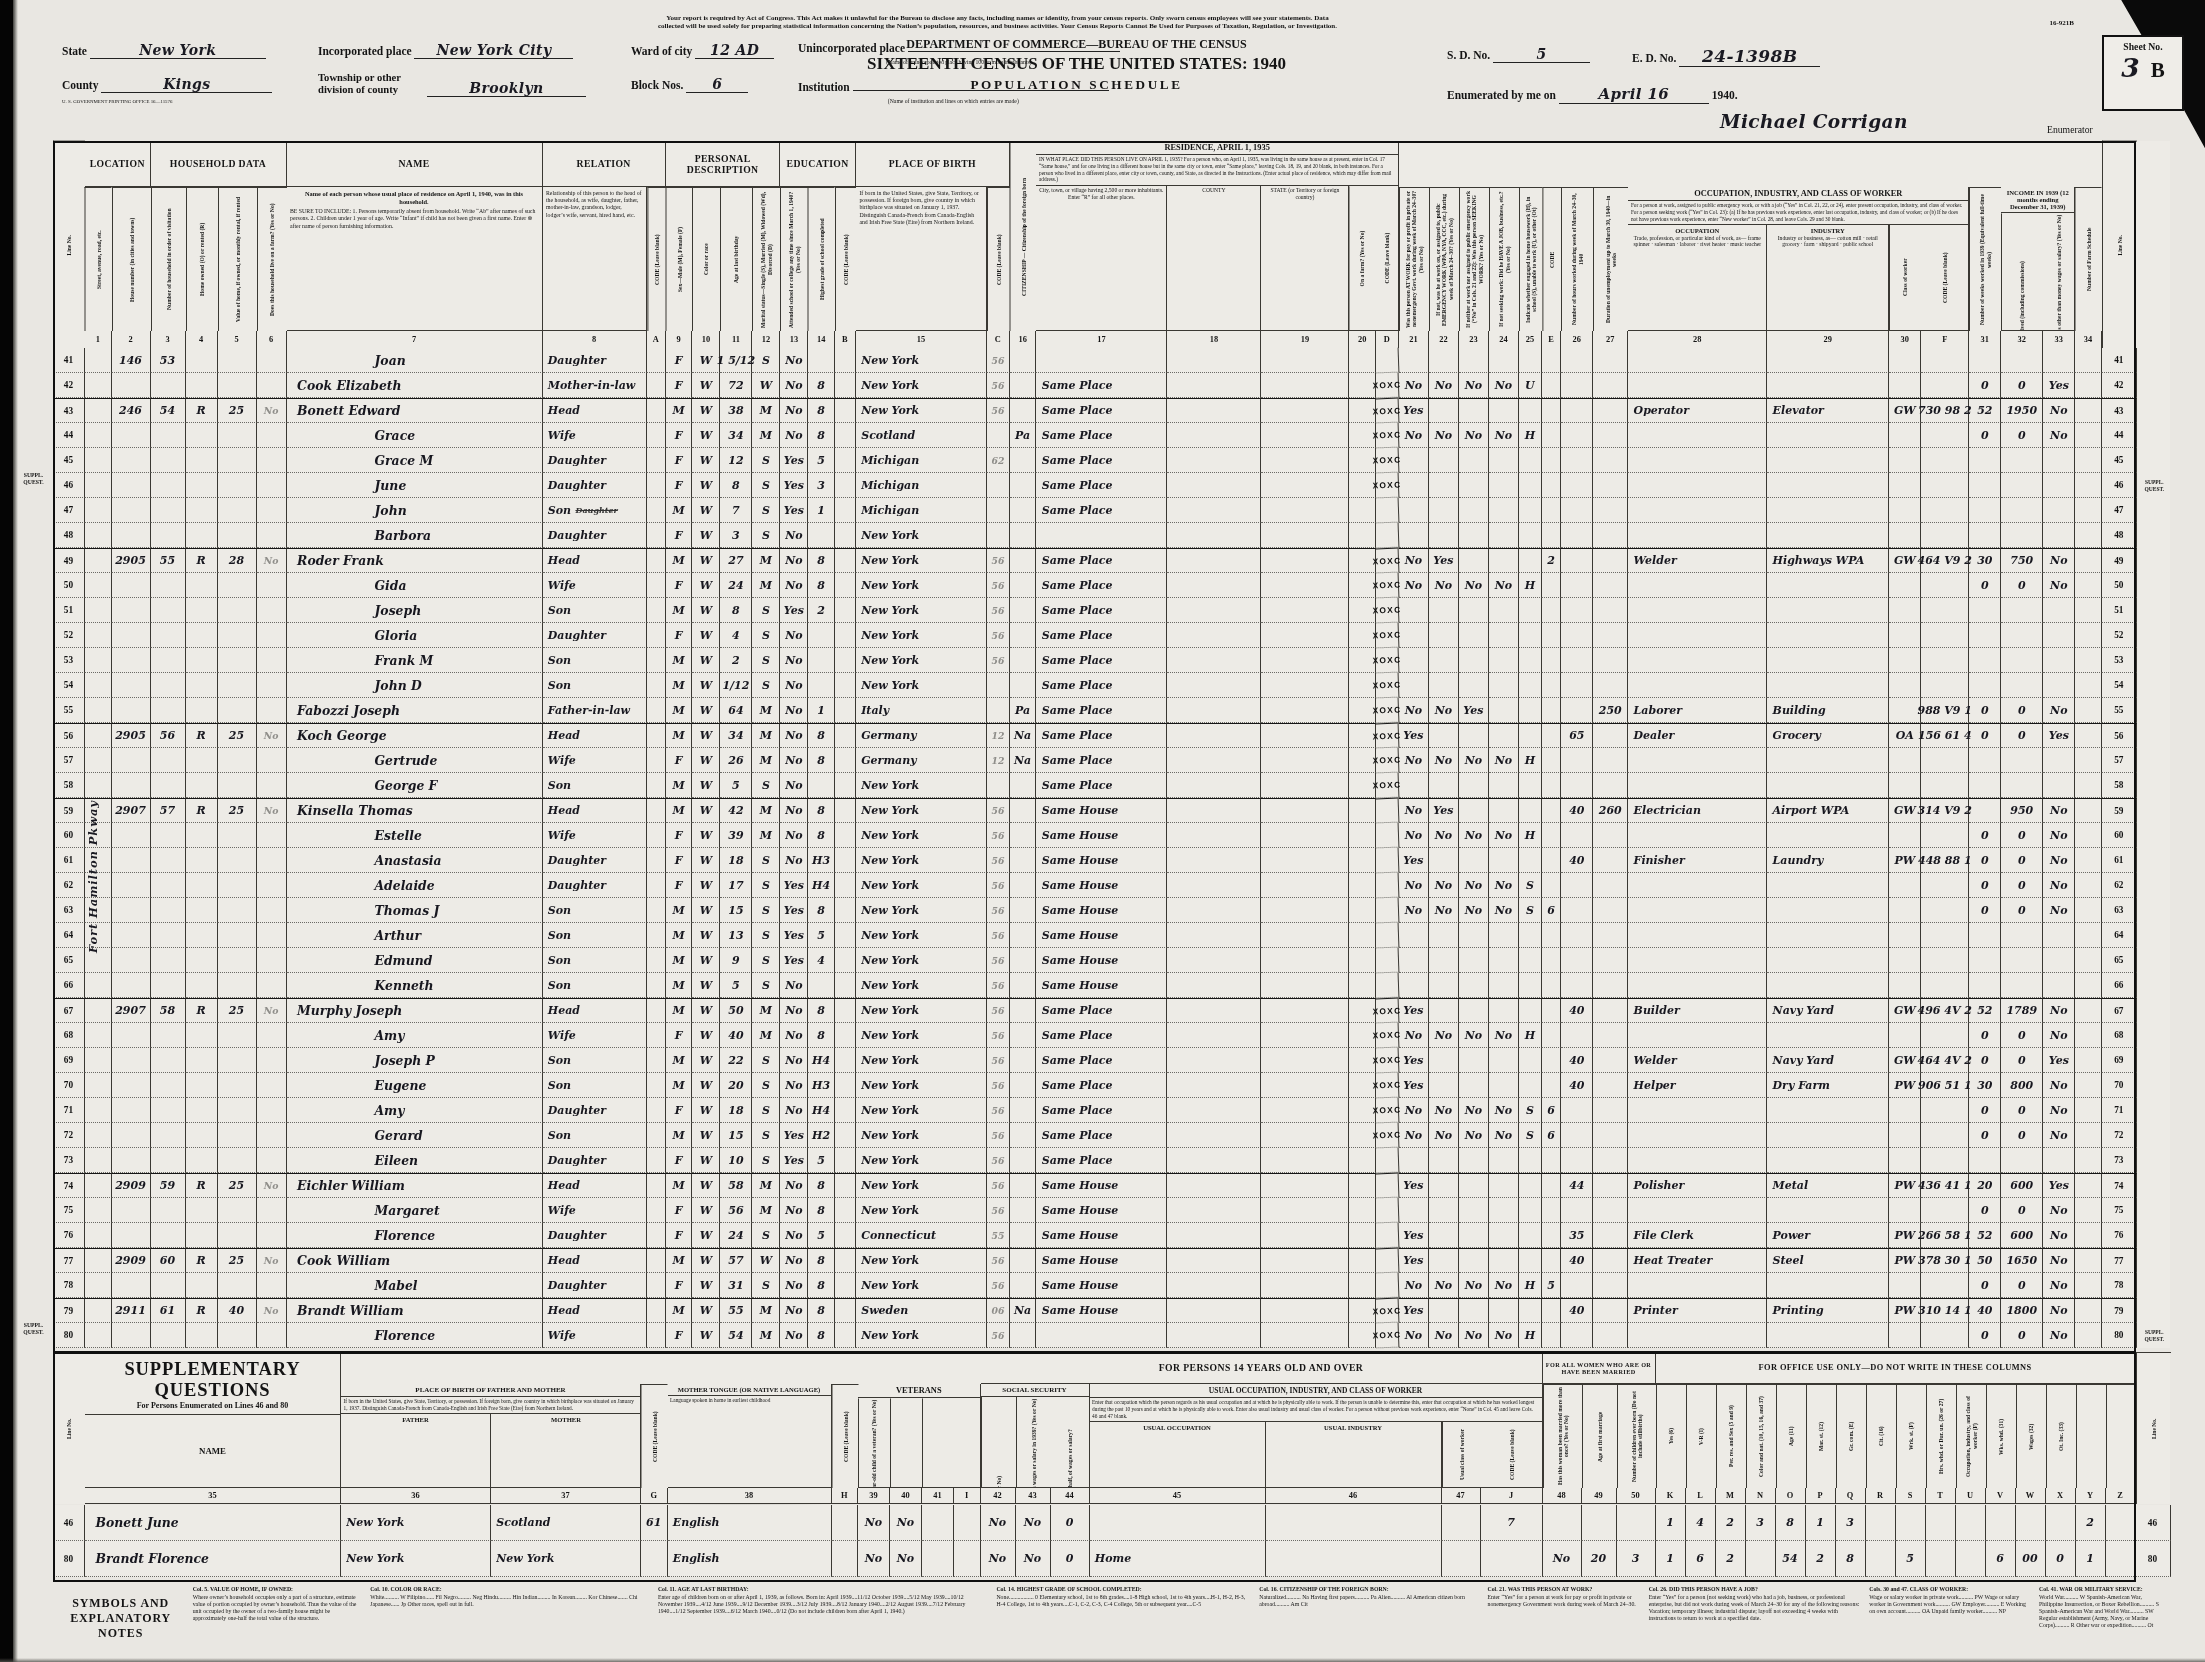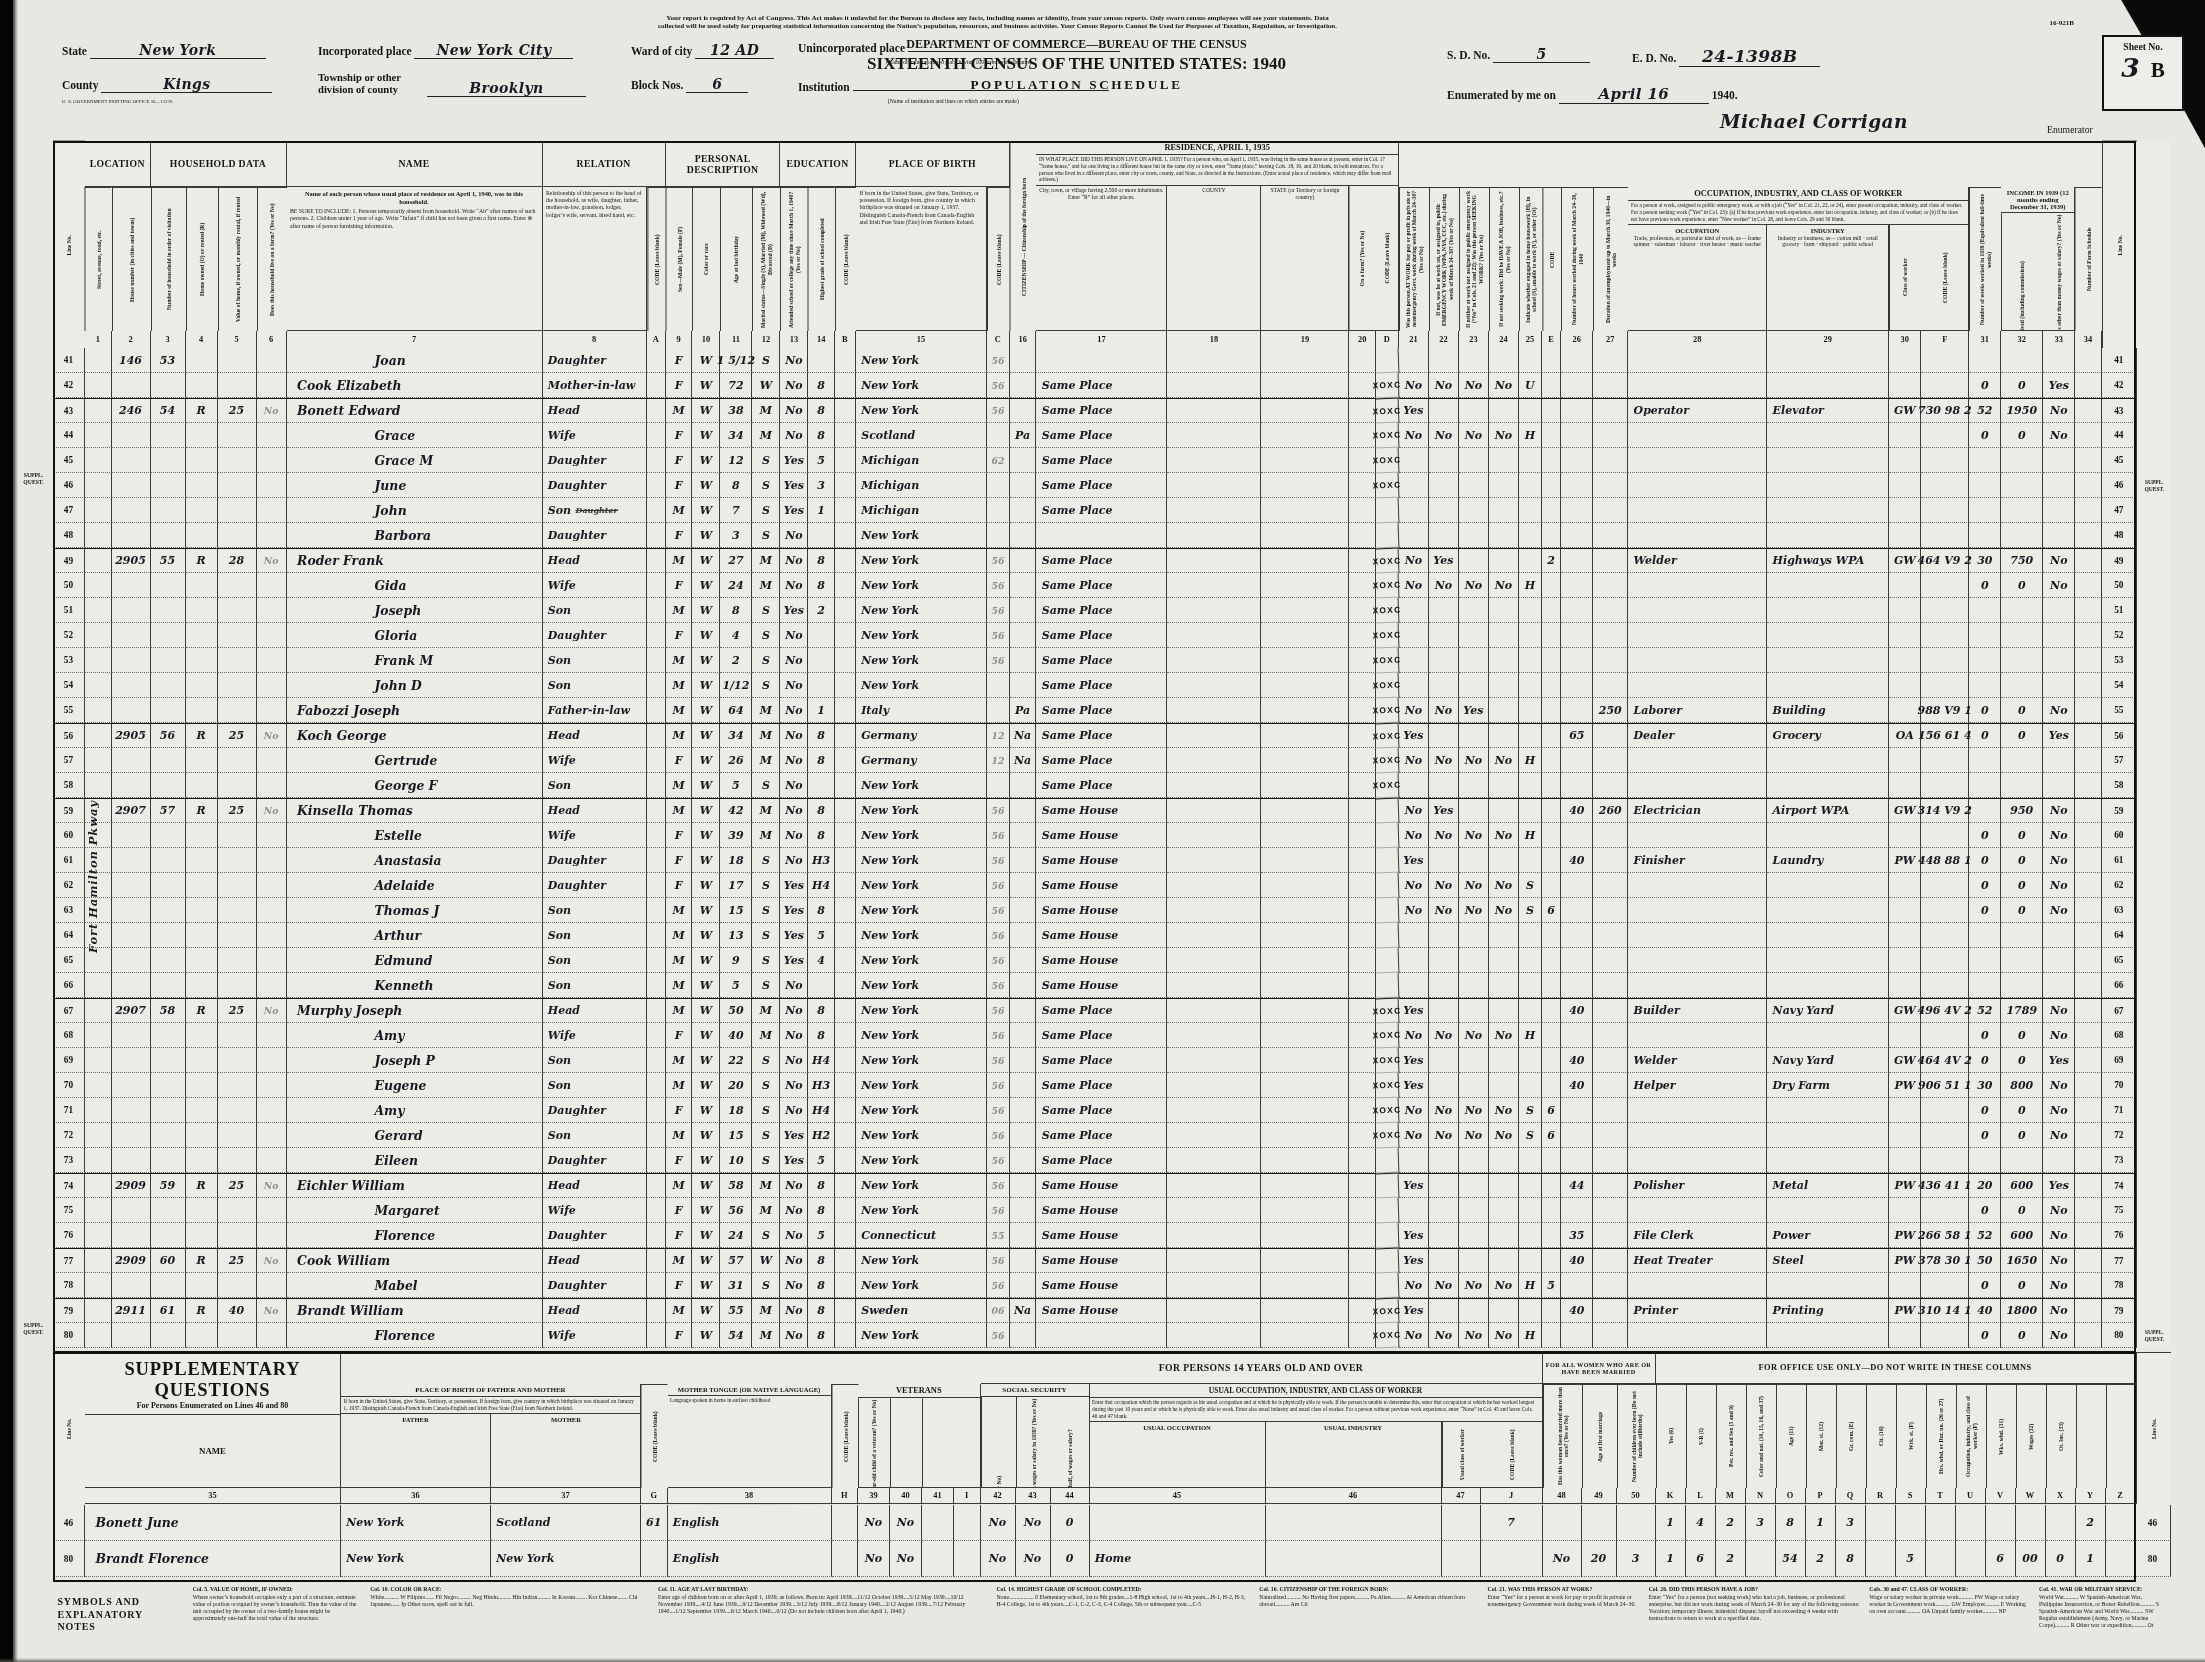--- a/index.html
+++ b/index.html
@@ -44,21 +44,21 @@
 .dc.stamp{font-family:"Liberation Sans",sans-serif;font-style:normal;font-weight:700;font-size:8.4px;letter-spacing:1.3px;transform:rotate(-2deg);color:#0b0b0b}
 .hsrow{border-top:1.8px solid #151515 !important}
 .sqcell{border:none !important;font-size:5.5px;font-weight:bold;text-align:center;display:flex;align-items:center;justify-content:center;white-space:pre;line-height:1.2}
 .tborder{position:absolute;border:2.2px solid #0f0f0f;pointer-events:none}
 .street-note{position:absolute;writing-mode:vertical-rl;transform:rotate(180deg);font-family:"DejaVu Serif",serif;font-style:italic;font-weight:600;font-size:11.5px;color:#1a1a22;letter-spacing:0.9px}
 .sqmargin{position:absolute;font-size:5.7px;font-weight:bold;text-align:center;line-height:1.25;white-space:pre}
 
 .notes{position:absolute;display:flex;font-size:5.8px;line-height:1.22}
 .nb{padding:1.8px 4.4px}
 .nb .nh{font-weight:bold;display:block;margin-bottom:0.9px}
-.nb.sym{font-weight:bold;font-size:10px;letter-spacing:0.9px;padding-top:12.4px}
+.nb.sym{font-weight:bold;text-align:center;font-size:12px;letter-spacing:0.9px;padding-top:12.4px}
 </style>
 </head>
 <body>
 
 <div class="page">
   <div class="edgeL"></div>
   <div class="edgeL2"></div>
   <div class="edgeTR"></div>
   <div class="edgeB"></div>
   <div class="smudge" style="left:265px;top:265px;width:229px;height:106px"></div>

